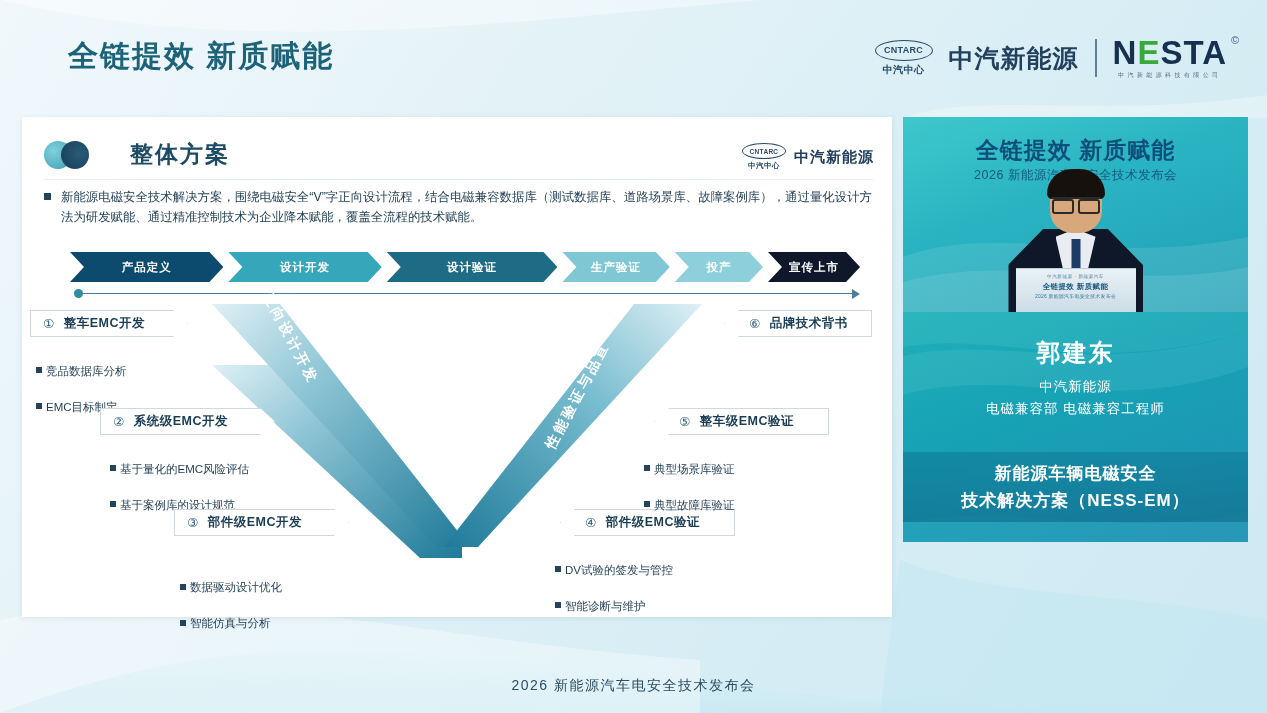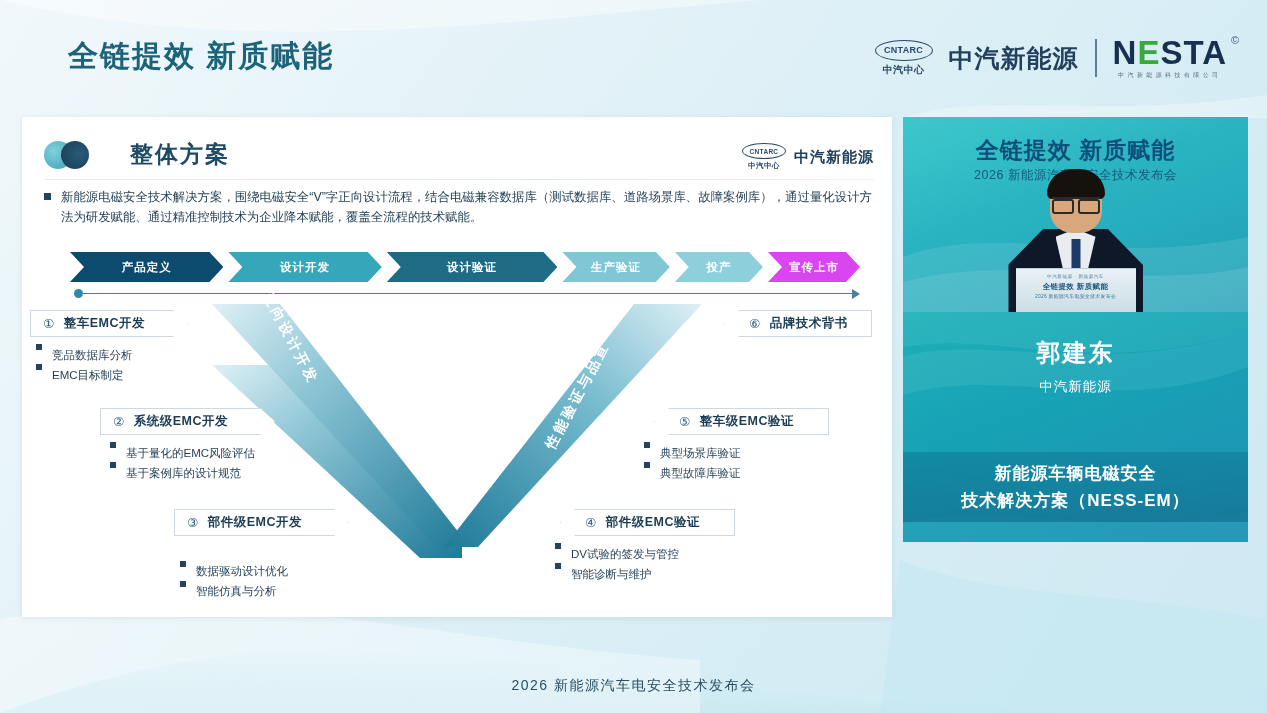--- a/index.html
+++ b/index.html
@@ -112,21 +112,21 @@
     display: flex; align-items: center; justify-content: center;
     letter-spacing: 1px; margin-right: 5px;
     clip-path: polygon(0 0, calc(100% - 14px) 0, 100% 50%, calc(100% - 14px) 100%, 0 100%, 14px 50%);
   }
   .chev:first-child { clip-path: polygon(0 0, calc(100% - 14px) 0, 100% 50%, calc(100% - 14px) 100%, 0 100%, 14px 50%); }
   .chev.c-a { background: #0c4a6e; width: 160px; }
   .chev.c-b { background: #36a7bb; width: 160px; }
   .chev.c-c { background: #1d6b84; width: 178px; }
   .chev.c-d { background: #7fc7d5; width: 112px; }
   .chev.c-e { background: #8dcfdb; width: 92px; }
-  .chev.c-f { background: #d946ef; width: 96px; margin-right: 0; text-align: center; }
+  .chev.c-f { background: #0f172a; width: 96px; margin-right: 0; text-align: center; }
 
   .timeline {
     position: absolute; left: 52px; top: 172px; width: 786px; height: 10px;
   }
   .timeline .line {
     position: absolute; left: 4px; top: 4px; right: 8px; height: 1.4px; background: #4a7f97;
   }
   .timeline .dot {
     position: absolute; left: 0; top: 0; width: 9px; height: 9px; border-radius: 50%;
     background: #2f8aa6;
@@ -154,21 +154,21 @@
     font-size: 12.5px; font-weight: bold; color: #1a3d55;
     padding: 0 12px; letter-spacing: .5px; white-space: nowrap;
   }
   .callout.rt { clip-path: polygon(0 0, calc(100% - 15px) 0, 100% 50%, calc(100% - 15px) 100%, 0 100%); padding-right: 24px; }
   .callout.lt { clip-path: polygon(15px 0, 100% 0, 100% 100%, 15px 100%, 0 50%); padding-left: 24px; }
   .callout .num { color: #2a5d7a; font-weight: normal; font-size: 12.5px; }
 
   .bullets {
     position: absolute; font-size: 11.5px; color: #1f3c52; line-height: 1.75;
   }
-  .bullets .b-row { display: flex; align-items: flex-start; gap: 10px; }
+  .bullets .b-row { display: flex; align-items: center; gap: 4px; margin-top: 16px; }
   .bullets .b-sq { width: 6px; height: 6px; background: #24435c; flex: 0 0 auto; position: relative; top: -1px; }
 
   
   .video {
     position: absolute; left: 903px; top: 117px; width: 345px; height: 425px;
     overflow: hidden;
     background: linear-gradient(165deg, #27b3bd 0%, #1aa5b6 35%, #2fb9c6 60%, #30a7bd 100%);
   }
   .v-stage {
     position: absolute; left: 0; top: 0; width: 345px; height: 195px;
@@ -481,20 +481,21 @@
   </div>
 
   <div class="v-lower">
     <svg class="v-wave" width="345" height="230" viewBox="0 0 345 230" style="left:0;top:0">
       <path d="M-20,40 C80,10 170,70 345,20 L345,0 L-20,0 Z" fill="#8fe6e6" opacity="0.30"></path>
       <path d="M-20,90 C90,45 200,110 345,55 L345,20 C180,70 80,15 -20,50 Z" fill="#b6f0ef" opacity="0.25"></path>
       <path d="M-20,215 C90,185 210,230 345,200 L345,230 L-20,230 Z" fill="#6fd7de" opacity="0.25"></path>
     </svg>
     <div class="speaker-name">郭建东</div>
     <div class="speaker-org">中汽新能源</div>
+    <div class="speaker-role">电磁兼容部  电磁兼容工程师</div>
 
     <div class="topic-band">
       <div class="topic-l1">新能源车辆电磁安全</div>
       <div class="topic-l2">技术解决方案（NESS-EM）</div>
     </div>
   </div>
 </div>
 
 <div class="footer">2026 新能源汽车电安全技术发布会</div>
 

